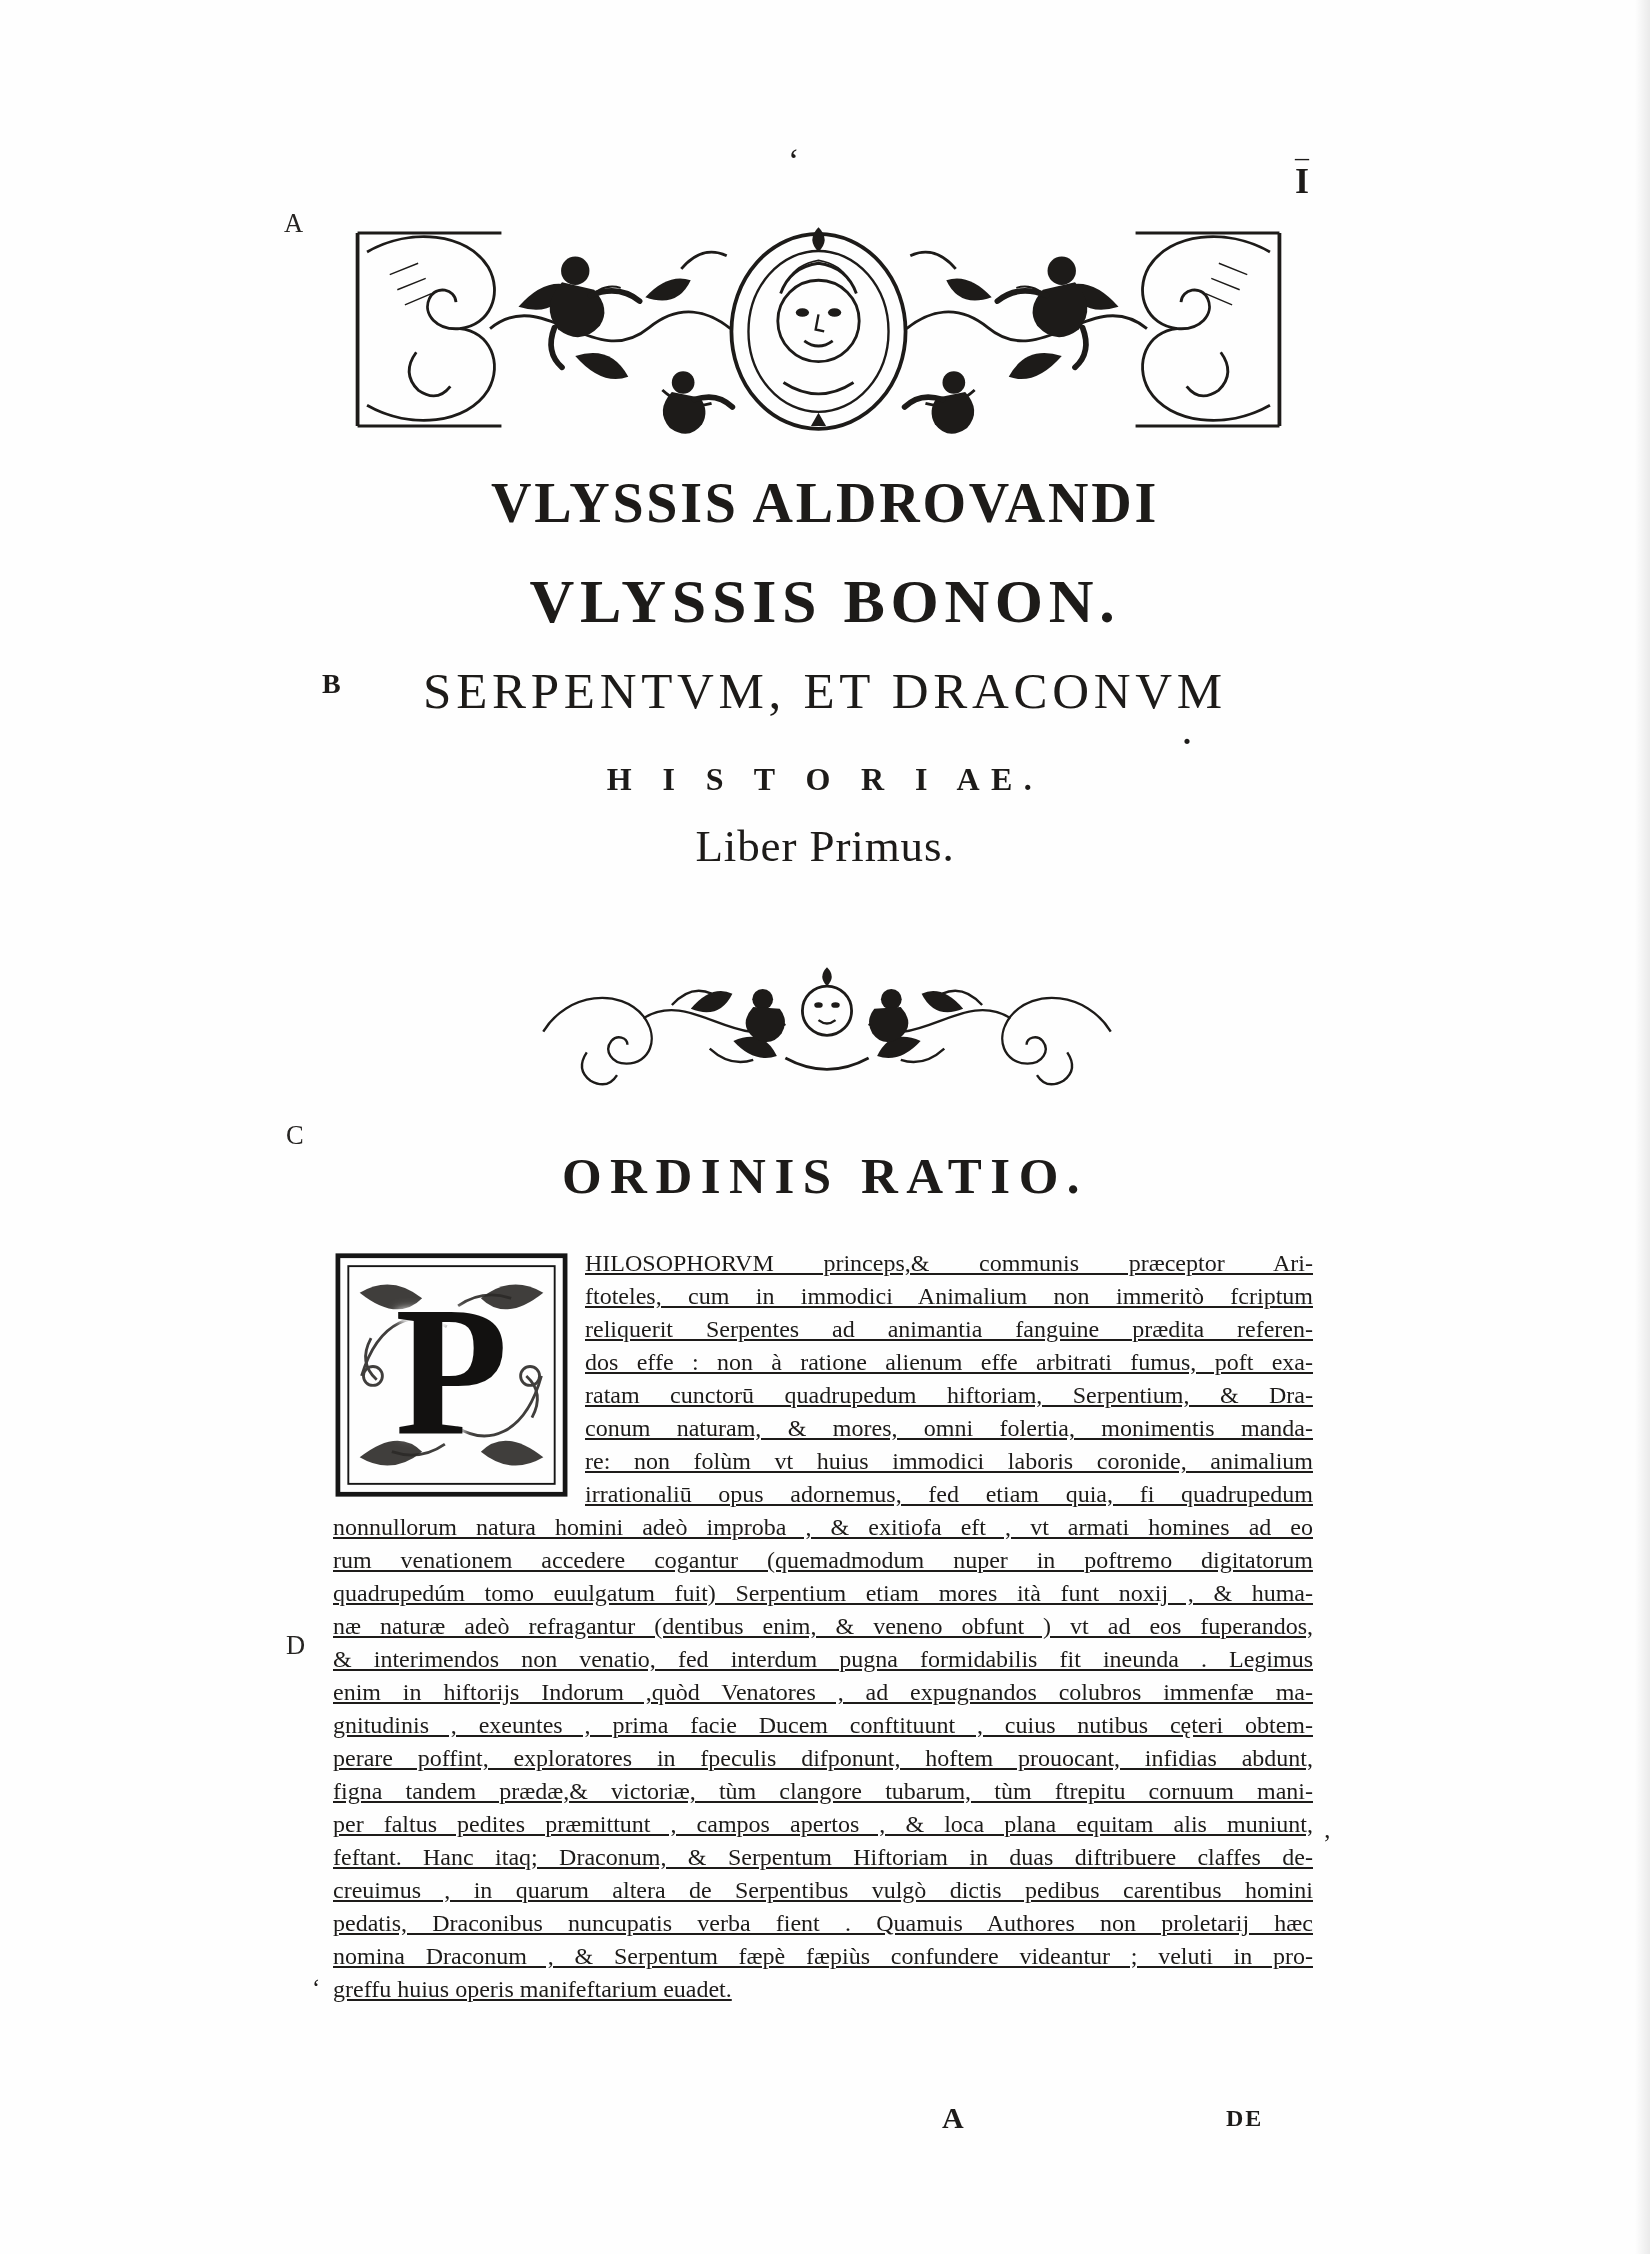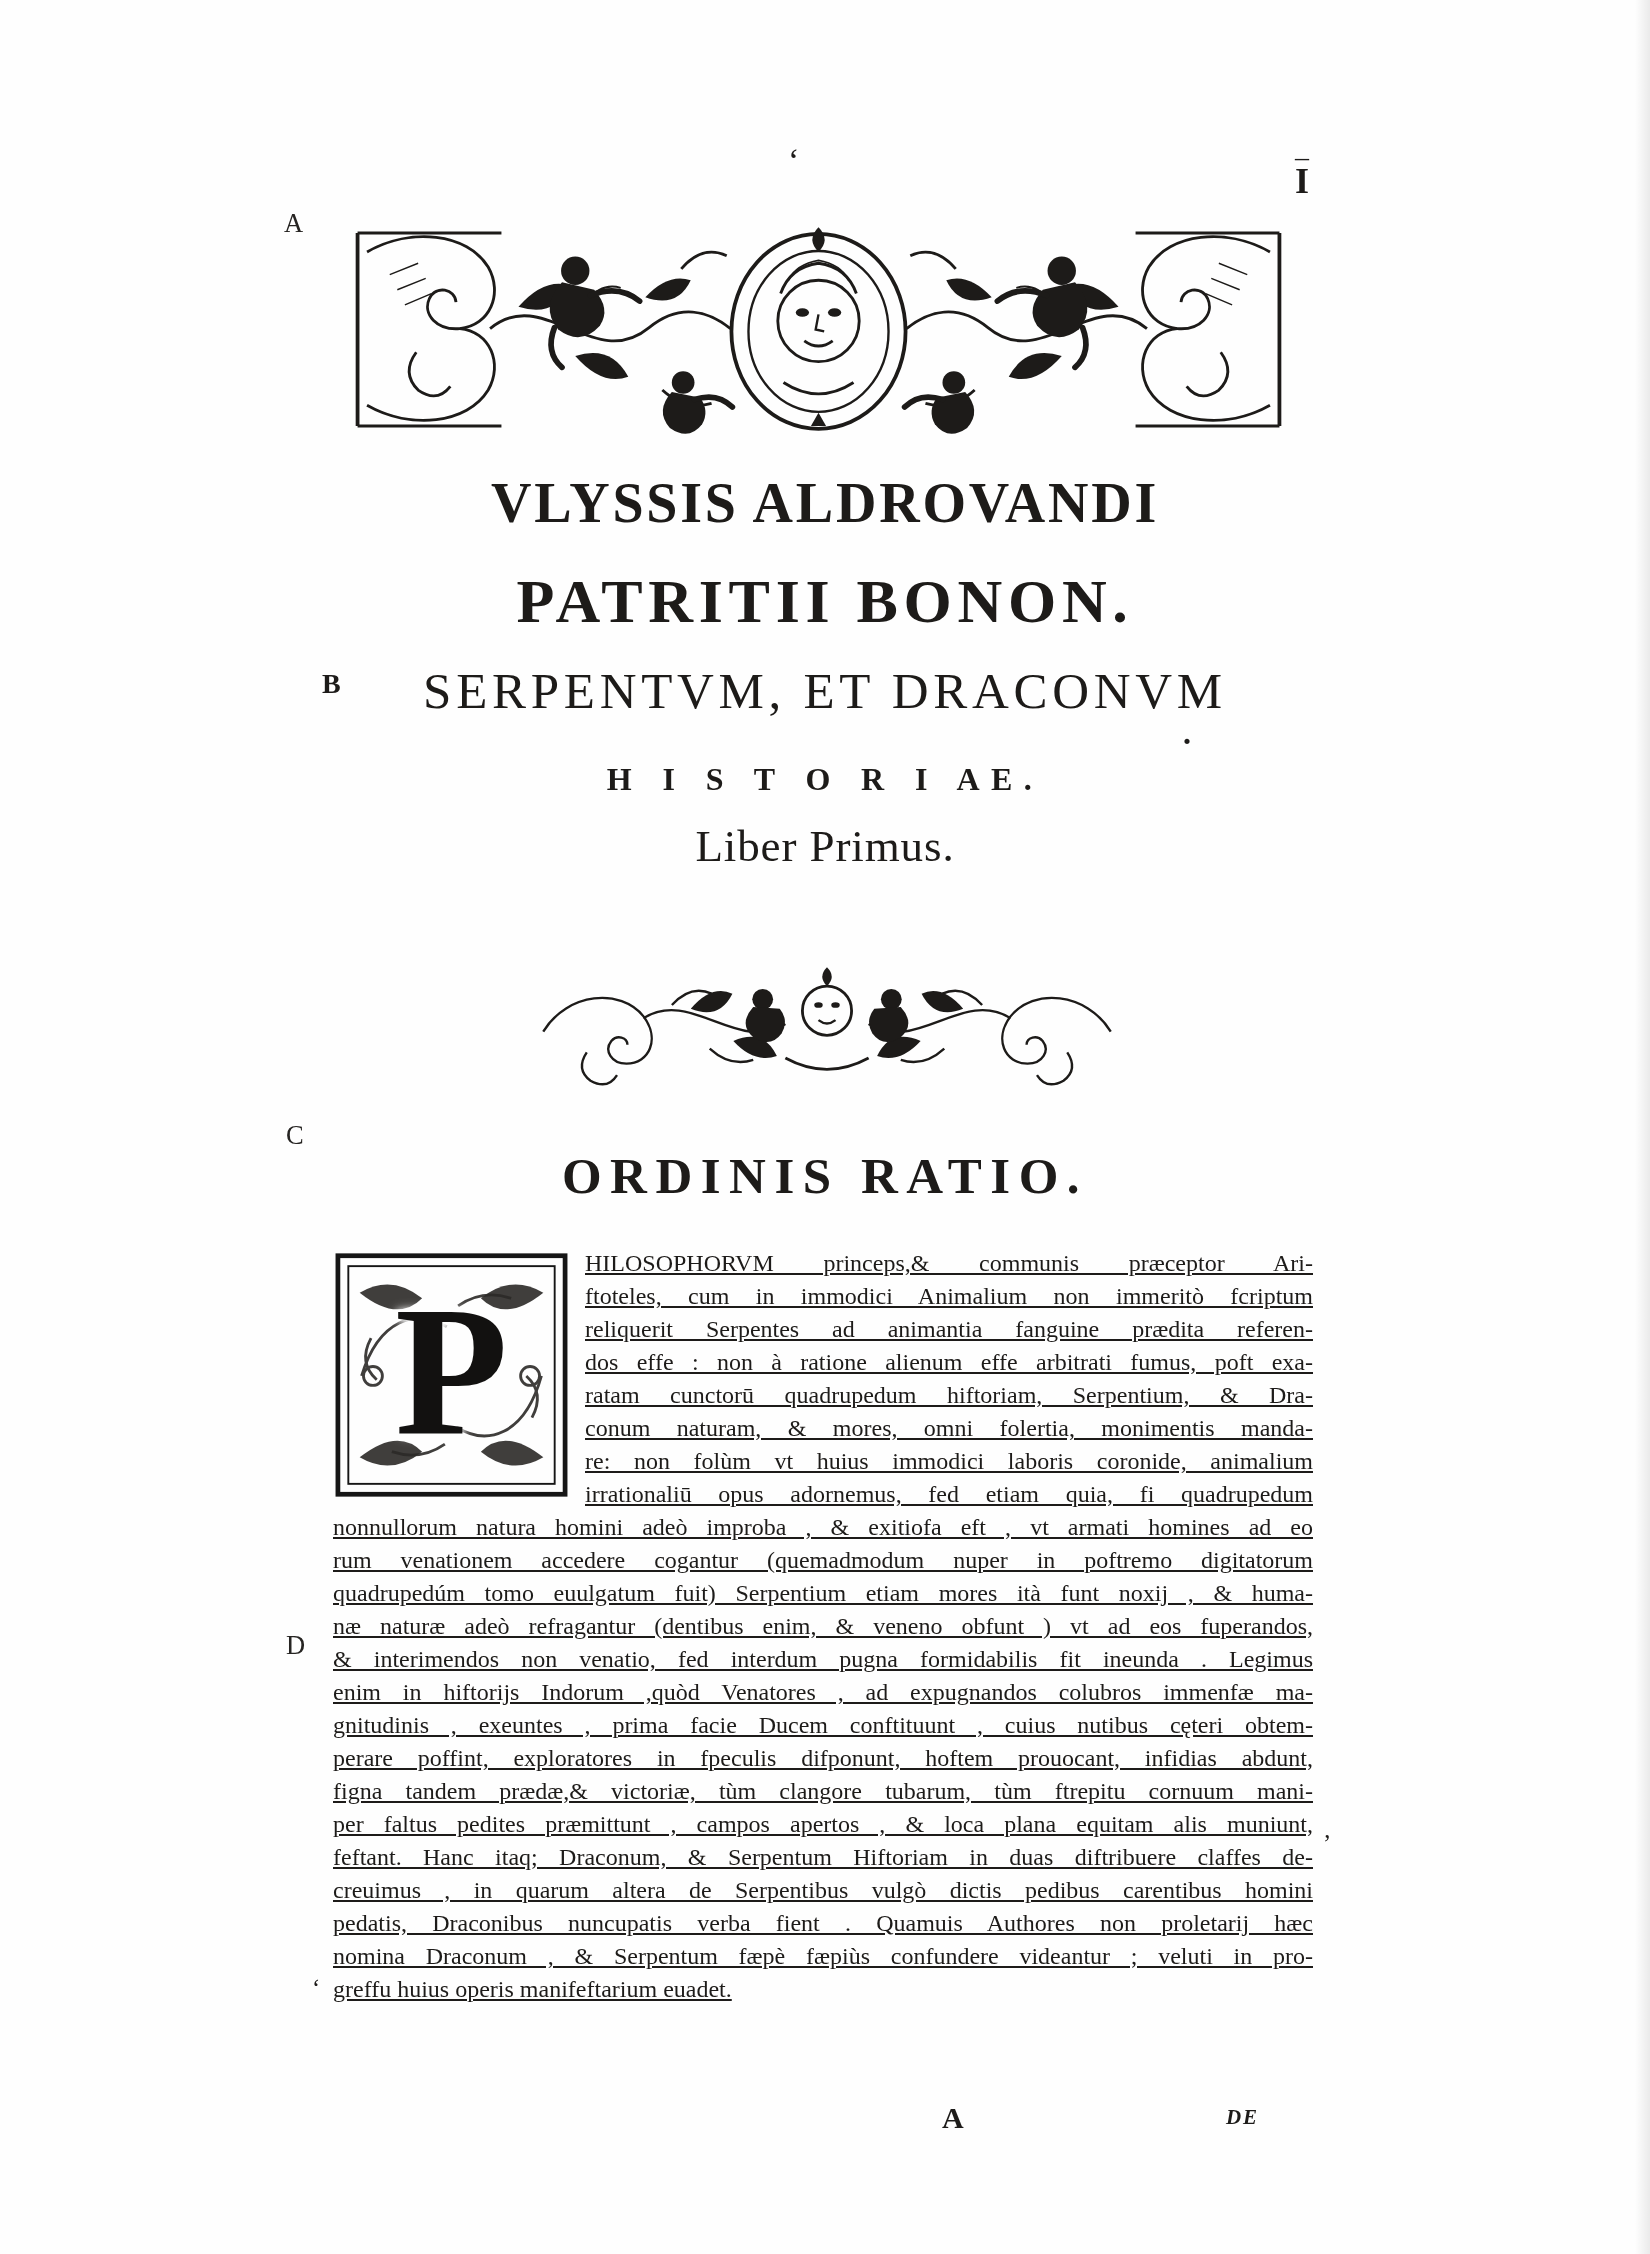--- a/index.html
+++ b/index.html
@@ -88,21 +88,21 @@
     font-size: 185px; font-weight: bold;
     color: #121110;
     text-shadow: 0 0 7.6px #fff, 0 0 9.5px #fff, 0 0 13.2px #fff;
     padding-bottom: 9.5px;
   }
   .indent-lines { flex: 1; min-width: 0; }
   .text-line { text-align: justify; text-align-last: justify; text-decoration: underline; }
   .full-lines .text-line:last-child { text-align-last: left; }
 
   .signature { position: absolute; left: 942px; top: 2101px; font-size: 30px; font-weight: bold; letter-spacing: 1.9px; }
-  .catchword { position: absolute; left: 1226px; top: 2105px; font-size: 21px; font-weight: bold; letter-spacing: 1.9px; font-style: italic; }
+  .catchword { position: absolute; left: 1226px; top: 2105px; font-size: 24px; font-weight: bold; letter-spacing: 1.9px; }
 </style>
 </head>
 <body>
 
 <div class="page">
 
   <span class="speck speck-top">‘</span>
   <span class="speck speck-right">’</span>
   <span class="speck speck-left">‘</span>
   <span class="speck speck-dot">.</span>
@@ -159,21 +159,21 @@
     <path d="M495,106 L492,122 L501,124" stroke="#1d1b19" stroke-width="2.5" fill="none"></path>
     <path d="M480,134 Q495,145 510,134" stroke="#1d1b19" stroke-width="3" fill="none"></path>
     <path d="M455,84 q10,-28 40,-32 q30,4 40,32" stroke="#1d1b19" stroke-width="3" fill="none"></path>
     <path d="M463,70 q9,-17 32,-21 q23,4 32,21" stroke="#1d1b19" stroke-width="2" fill="none"></path>
     <path d="M458,178 q37,24 74,0" stroke="#1d1b19" stroke-width="3" fill="none"></path>
     <path d="M495,210 l-8,14 h16 z" fill="#1d1b19"></path>
     <path d="M495,14 q-13,13 0,26 q13,-13 0,-26 z" fill="#1d1b19"></path>
   </svg>
 
   <h1 class="title-line t1">VLYSSIS ALDROVANDI</h1>
-  <h1 class="title-line t2">PATRITII BONON.</h1>
+  <h1 class="title-line t2">VLYSSIS BONON.</h1>
   <h2 class="title-line t3">SERPENTVM, ET DRACONVM</h2>
   <div class="title-line t4">H I S T O R I AE.</div>
   <div class="title-line t5">Liber Primus.</div>
 
   <svg class="tailpiece" viewBox="0 0 628 154" aria-hidden="true">
     <defs>
       <g id="tp-half">
         <g stroke="#1d1b19" fill="none" stroke-width="2.5">
           <path d="M14,86 C40,44 96,40 120,70 C138,94 126,120 102,120 C86,120 78,106 86,96 C92,89 103,92 103,100"></path>
           <path d="M120,72 C170,40 220,110 270,78"></path>

